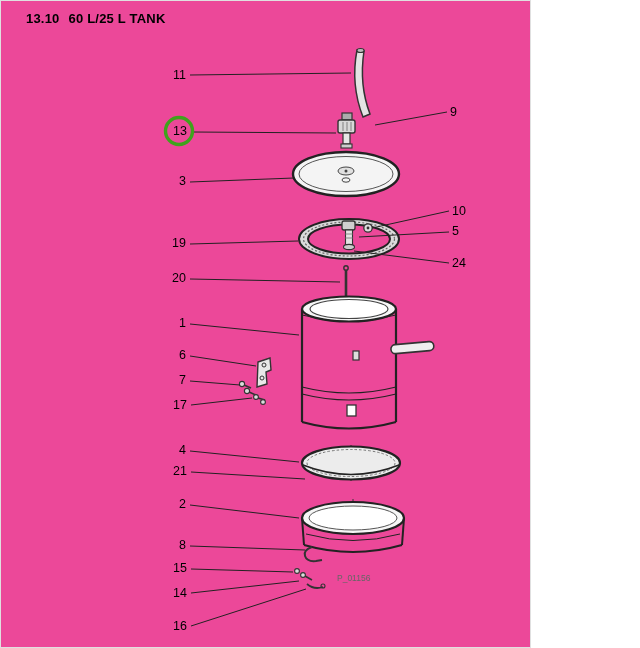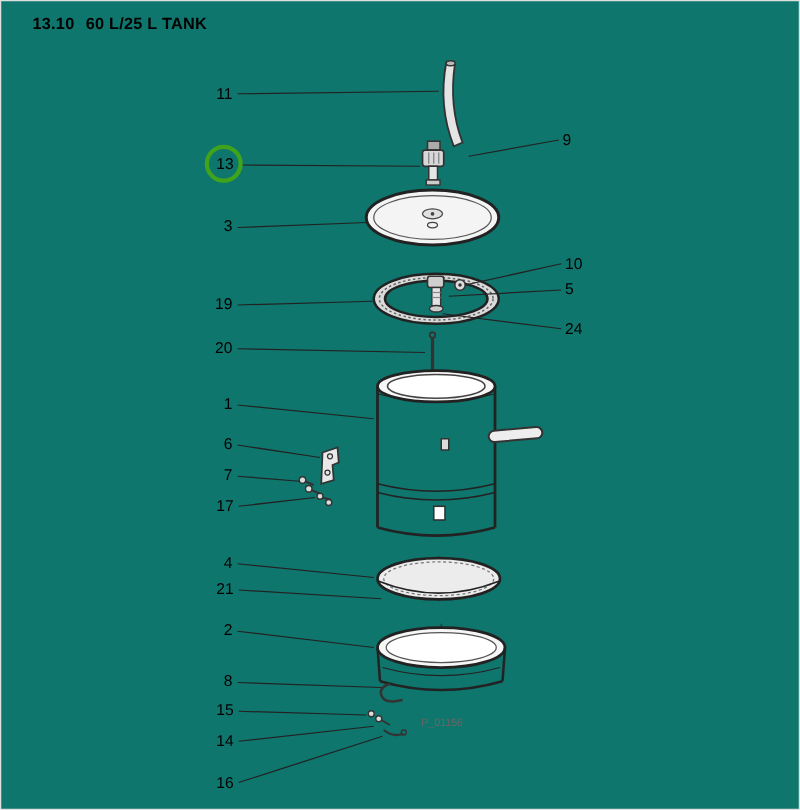--- a/index.html
+++ b/index.html
@@ -1,19 +1,19 @@
 <!DOCTYPE html>
 <html><head>
 <meta charset="utf-8">
 <style>
   html,body{margin:0;padding:0;background:#fff;}
   #frame{
     position:relative;
-    width:640px;height:648px;
-    background:#0f766e;
+    width:531px;height:648px;
+    background:#ec4899;
     border:1px solid #e0e0e0;
     box-sizing:border-box;
     font-family:"Liberation Sans", sans-serif;
     overflow:hidden;
   }
   #title{
     position:absolute;left:25px;top:10px;
     font-size:13px;font-weight:bold;color:#000;
     letter-spacing:.2px;
   }

